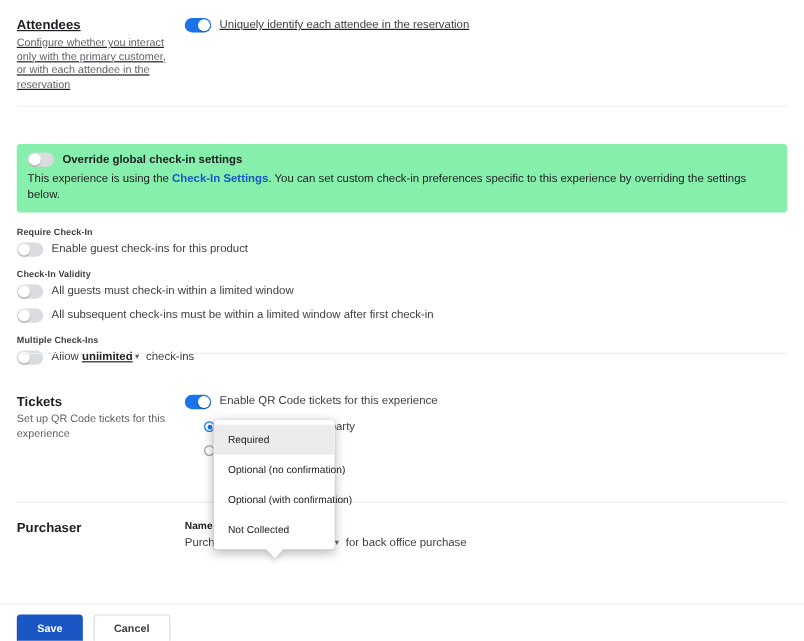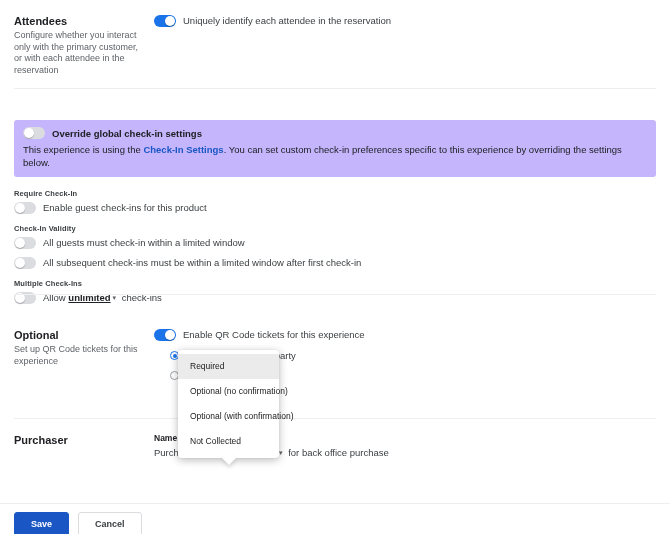--- a/index.html
+++ b/index.html
@@ -4,21 +4,21 @@
 <style>
   * { box-sizing: border-box; }
   html, body {
     margin: 0; padding: 0;
     width: 670px; height: 534px;
     background: #ffffff;
     font-family: "Liberation Sans", sans-serif;
     color: #202124;
     overflow: hidden;
   }
-  .page { position: relative; width: 670px; height: 534px; }
+  .page { position: relative; width: 670px; height: 534px; text-decoration: underline; }
 
   
   .section {
     display: flex;
     padding: 0 14px;
   }
   .sec-left {
     width: 140px;
     flex: 0 0 140px;
     padding-right: 10px;
@@ -72,21 +72,21 @@
     gap: 7px;
   }
   .row-label {
     font-size: 9.5px;
     color: #3c4043;
     line-height: 13px;
   }
 
   
   .banner {
-    background: #c4b5fd;
+    background: #86efac;
     border-radius: 3px;
     padding: 7px 9px 8px 9px;
     margin-bottom: 12px;
   }
   .banner-head {
     display: flex;
     align-items: center;
     gap: 7px;
     margin-bottom: 4px;
   }
@@ -303,21 +303,21 @@
         </div>
       </div>
 
     </div>
   </div>
 
   <div class="divider" style="top:294px;"></div>
 
   <div class="section" style="position:absolute; top:328px; left:0; right:0;">
     <div class="sec-left">
-      <div class="sec-title">Optional</div>
+      <div class="sec-title">Tickets</div>
       <div class="sec-desc">Set up QR Code tickets for this experience</div>
     </div>
     <div class="sec-right">
       <div class="row" style="margin-bottom:8px;">
         <span class="toggle on">
             <span class="knob"></span>
           </span>
         <span class="row-label">Enable QR Code tickets for this experience</span>
       </div>
       <div class="row" style="margin-left:16px; margin-bottom:9px;">

